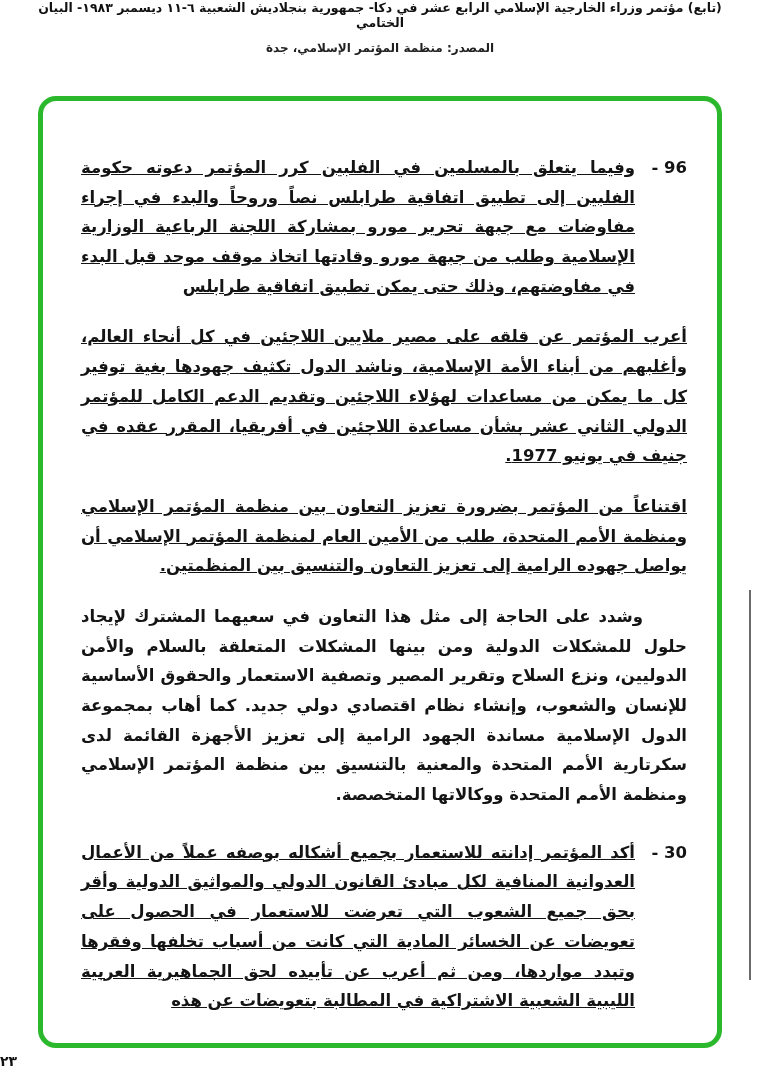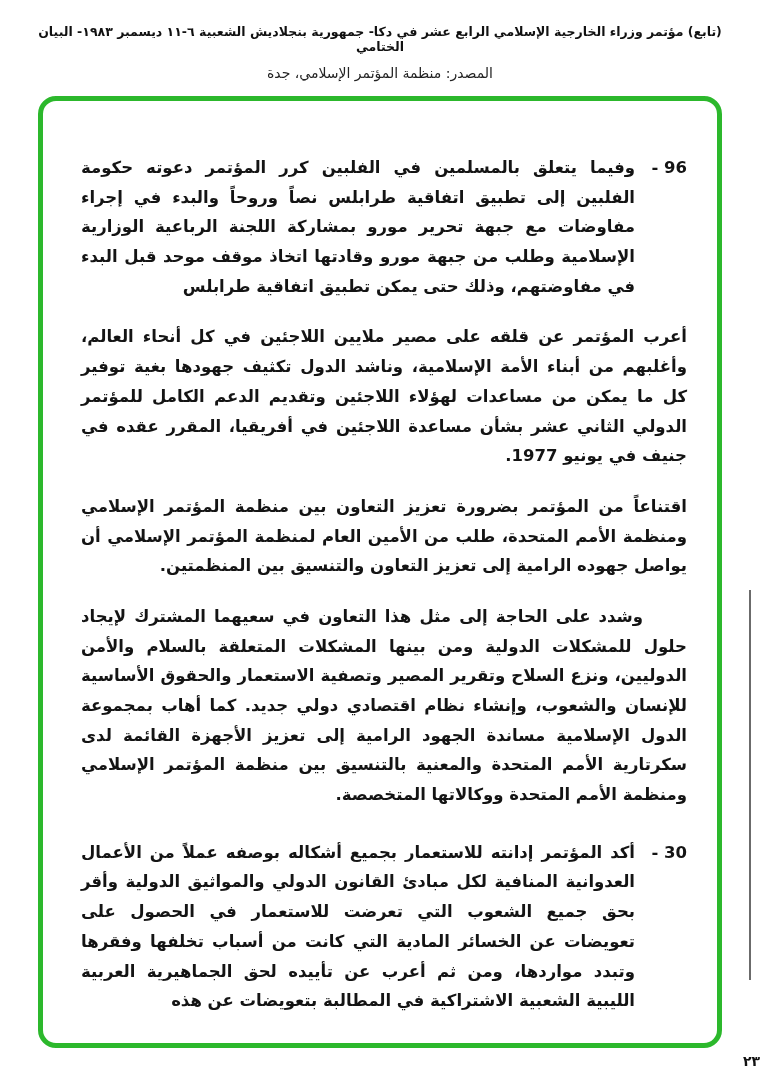--- a/index.html
+++ b/index.html
@@ -10,32 +10,31 @@
     height: 1080px;
     position: relative;
     font-family: "DejaVu Sans", sans-serif;
     -webkit-font-smoothing: antialiased;
   }
 
   
   .doc-header {
     direction: rtl;
     text-align: center;
-    padding-top: 24px;
     color: #111111;
   }
   .doc-title {
     font-size: 12.5px;
     font-weight: bold;
     letter-spacing: 0;
     padding: 0 30px;
   }
   .doc-source {
-    font-size: 14px;
-    font-weight: normal;
+    font-size: 12px;
+    font-weight: bold;
     margin-top: 11px;
     color: #222222;
   }
 
   
   .frame {
     position: absolute;
     left: 38px;
     top: 96px;
     width: 684px;
@@ -61,20 +60,21 @@
     display: flex;
     margin-bottom: 21px;
   }
   .para .num {
     flex: 0 0 52px;
     width: 52px;
     white-space: nowrap;
   }
   .para .ptext {
     flex: 1 1 auto;
+    text-decoration: underline;
   }
   .cont {
     text-indent: 44px;
     margin-bottom: 28px;
   }
 
   
   .artifact-line {
     position: absolute;
     right: 9px;
@@ -84,21 +84,21 @@
     background: #3a3a3a;
     opacity: 0.75;
   }
 
   
   .page-number {
     position: absolute;
     top: 1053px;
     left: 0;
     width: 100%;
-    text-align: right;
+    text-align: left;
     font-size: 14px;
     font-weight: bold;
     color: #111111;
     direction: rtl;
   }
 </style>
 </head>
 <body>
 
 <div class="doc-header">

